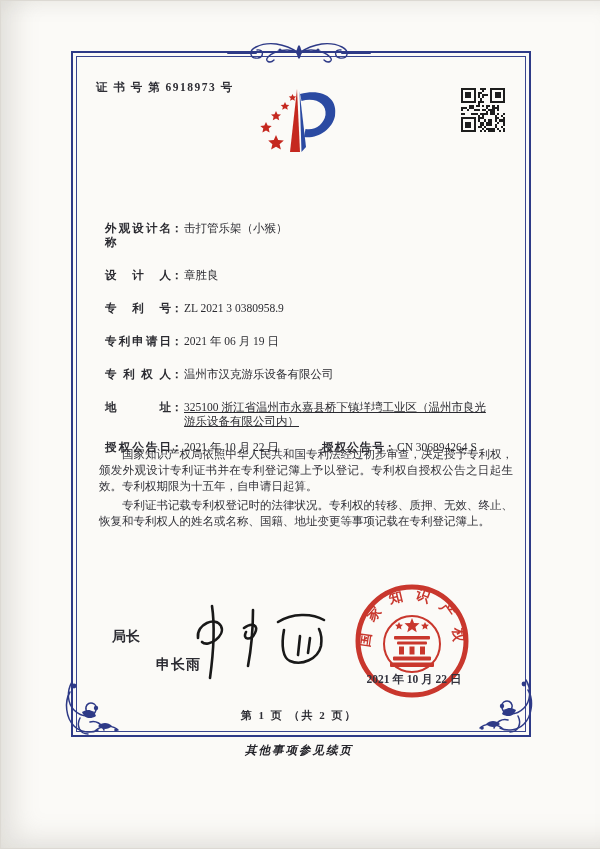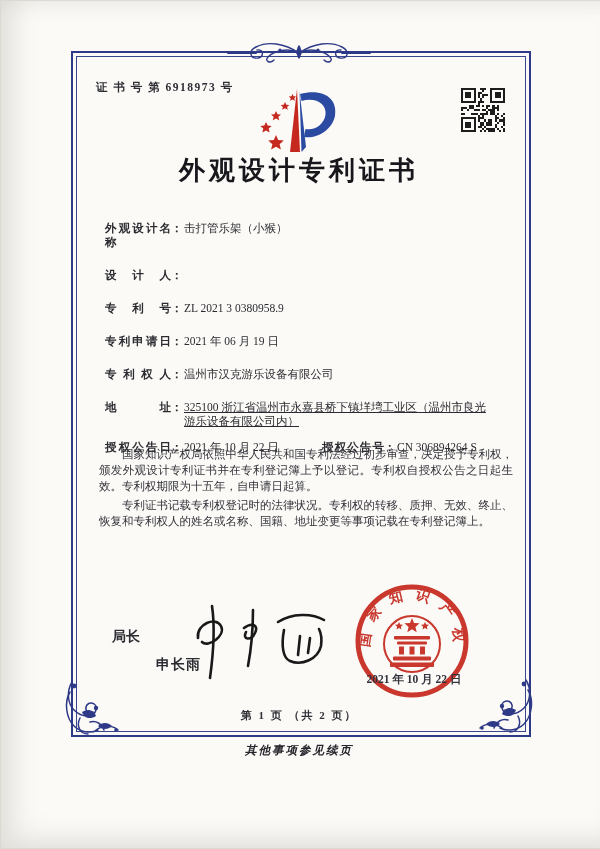--- a/index.html
+++ b/index.html
@@ -257,31 +257,31 @@
       <rect x="1" y="1" width="5" height="5" fill="#fbfaf7"></rect>
       <rect x="2" y="2" width="3" height="3" fill="#1d1d1d"></rect>
       <rect x="14" y="0" width="7" height="7" fill="#1d1d1d"></rect>
       <rect x="15" y="1" width="5" height="5" fill="#fbfaf7"></rect>
       <rect x="16" y="2" width="3" height="3" fill="#1d1d1d"></rect>
       <rect x="0" y="14" width="7" height="7" fill="#1d1d1d"></rect>
       <rect x="1" y="15" width="5" height="5" fill="#fbfaf7"></rect>
       <rect x="2" y="16" width="3" height="3" fill="#1d1d1d"></rect>
     </svg>
 
-  <div class="title">外观设计专利证书</div>
 
   <div class="fields">
     <div class="row">
       <span class="lbl">外观设计名称</span>
         <span class="colon">：</span>
         <span class="val">击打管乐架（小猴）</span>
     </div>
     <div class="row">
       <span class="lbl">设计人</span>
         <span class="colon">：</span>
+        <span class="val">章胜良</span>
     </div>
     <div class="row">
       <span class="lbl">专利号</span>
         <span class="colon">：</span>
         <span class="val">ZL 2021 3 0380958.9</span>
     </div>
     <div class="row">
       <span class="lbl">专利申请日</span>
         <span class="colon">：</span>
         <span class="val">2021 年 06 月 19 日</span>

